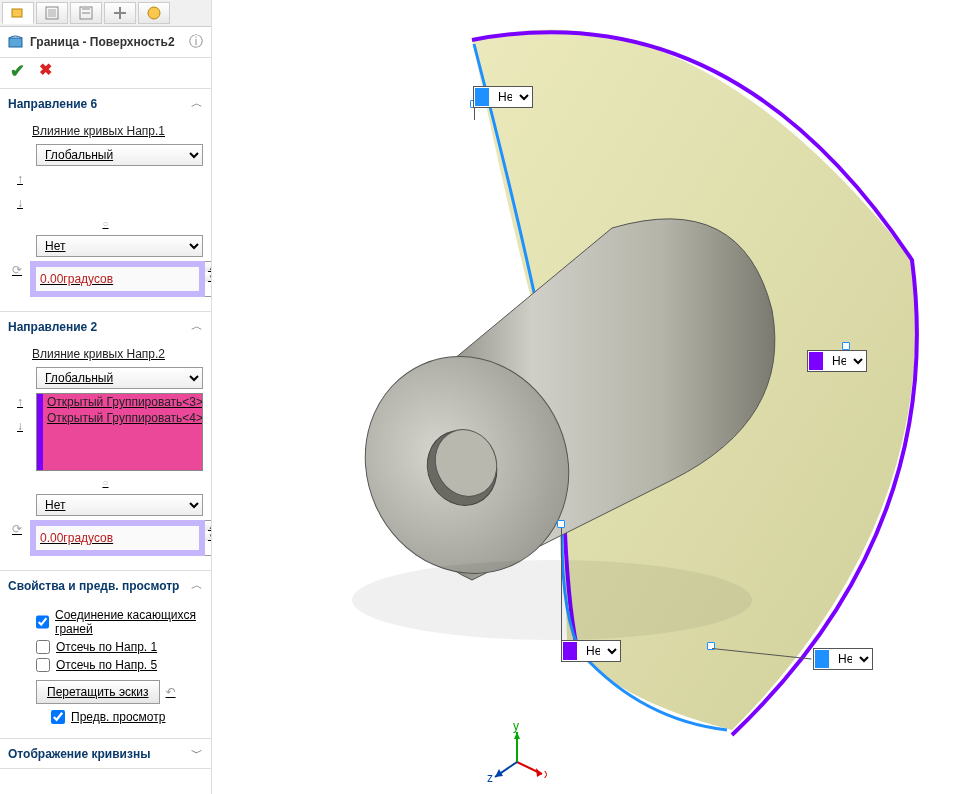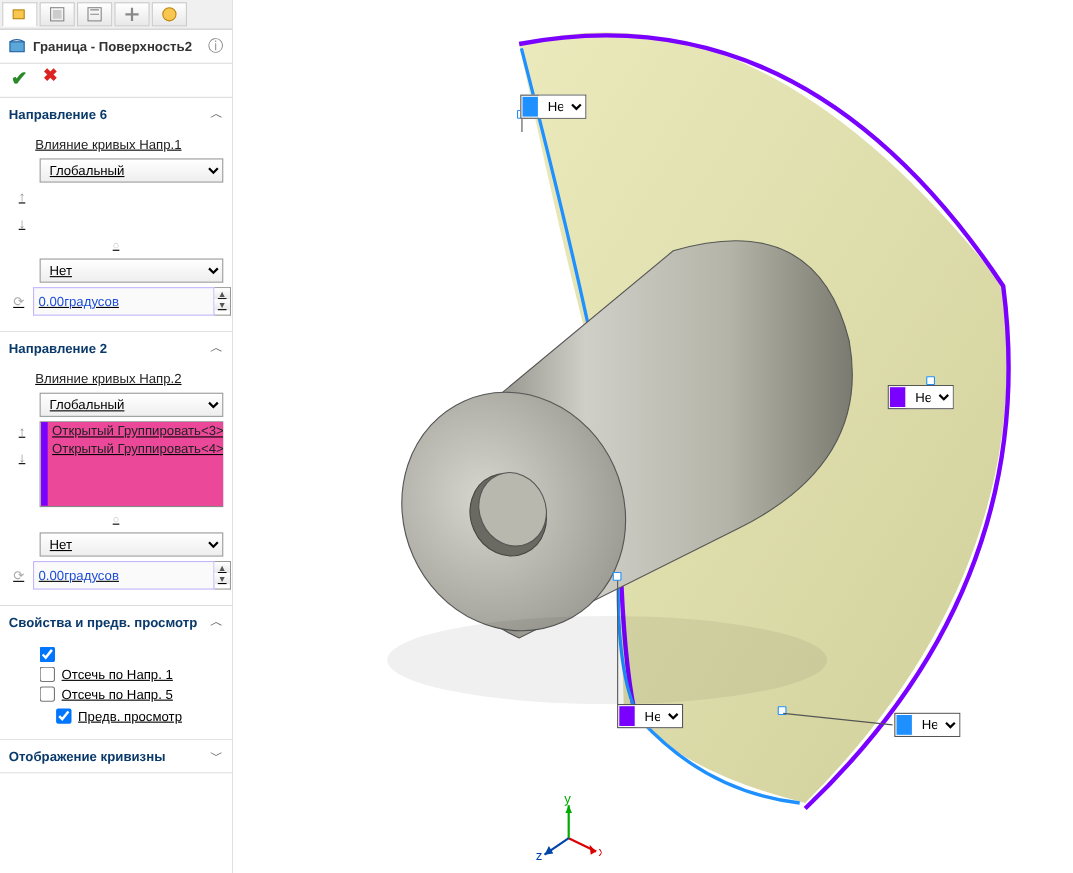--- a/index.html
+++ b/index.html
@@ -16,33 +16,33 @@
   .okcancel{display:flex;gap:14px;padding:4px 10px 8px 10px;border-bottom:1px solid #ddd;}
   .ok{color:#2a8a2a;font-size:18px;font-weight:bold;cursor:pointer;line-height:1;}
   .cancel{color:#d22;font-size:16px;font-weight:bold;cursor:pointer;line-height:1;}
   .body{flex:1;overflow-y:auto;}
   .section{border-bottom:1px solid #ddd;}
   .sec-head{display:flex;align-items:center;padding:6px 8px;background:#fff;cursor:pointer;}
   .sec-title{font-weight:bold;color:#0a3a6a;flex:1;}
   .chevron{color:#555;}
   .sec-body{padding:4px 8px 10px 8px;text-decoration:underline;}
   .field-label{margin:2px 0 6px 24px;color:#222;}
-  .row{display:flex;align-items:center;gap:4px;margin:4px 0;}
+  .row{display:flex;align-items:flex-start;gap:4px;margin:4px 0;}
   .row .spacer{width:24px;display:flex;align-items:center;justify-content:center;}
   select{flex:1;height:22px;border:1px solid #999;background:linear-gradient(#fff,#eee);padding:0 4px;}
   .listbox{flex:1;border:1px solid #888;height:78px;overflow:auto;background:#ec4899;position:relative;}
   .listbox.sel-blue{background:#b0e0f0;}
   .listbox .colbar{position:absolute;left:0;top:0;bottom:0;width:6px;background:#7a00ff;}
   .listbox.has-colbar{padding-left:6px;}
   .li{padding:1px 4px;color:#222;white-space:nowrap;}
   .li.sel{background:#0a64c8;color:#fff;}
   .arrows{display:flex;flex-direction:column;gap:6px;width:24px;align-items:center;}
   .arrow-btn{width:18px;height:18px;color:#888;cursor:pointer;display:flex;align-items:center;justify-content:center;}
   .numinput{display:flex;flex:1;}
-  .numinput input{flex:1;height:22px;border:1px solid #c4b5fd;padding:12px 4px;color:#1d4ed8;}
+  .numinput input{flex:1;height:22px;border:6px solid #c4b5fd;padding:12px 4px;color:#b91c1c;}
   .spin{display:flex;flex-direction:column;border:1px solid #999;border-left:none;}
   .spin div{width:14px;height:10px;display:flex;align-items:center;justify-content:center;font-size:8px;color:#555;background:linear-gradient(#fff,#e8e8e8);cursor:pointer;}
   .circ{width:18px;height:18px;color:#aaa;display:flex;align-items:center;justify-content:center;}
   .dots{text-align:center;color:#bbb;font-size:10px;padding:2px 0;}
   .chk-row{display:flex;align-items:center;gap:6px;margin:4px 0 4px 28px;}
   .chk-row.tight{margin-left:43px;margin-top:6px;}
   input[type=checkbox]{width:14px;height:14px;}
   .btn-row{display:flex;align-items:center;gap:6px;margin:8px 0 6px 28px;}
   button.dragbtn{padding:4px 10px;border:1px solid #999;background:linear-gradient(#fff,#e6e6e6);cursor:pointer;}
   .viewport{flex:1;position:relative;background:#fff;overflow:hidden;}
@@ -191,29 +191,34 @@
       </div>
 
       <div class="section">
         <div class="sec-head">
           <span class="sec-title">Свойства и предв. просмотр</span>
           <span class="chevron">︿</span>
         </div>
         <div class="sec-body">
           <div class="chk-row">
               <input type="checkbox" checked="" style="">
+              <span style="max-width:160px;">Соединение касающихся граней</span>
             </div>
           <div class="chk-row">
               <input type="checkbox" style="">
               <span>Отсечь по Напр. 1</span>
             </div>
           <div class="chk-row">
               <input type="checkbox" style="">
               <span>Отсечь по Напр. 5</span>
             </div>
+          <div class="btn-row">
+            <button class="dragbtn">Перетащить эскиз</button>
+            <span style="color:#999;">↶</span>
+          </div>
           <div class="chk-row tight">
               <input type="checkbox" checked="" style="">
               <span>Предв. просмотр</span>
             </div>
         </div>
       </div>
 
       <div class="section">
         <div class="sec-head">
           <span class="sec-title">Отображение кривизны</span>

